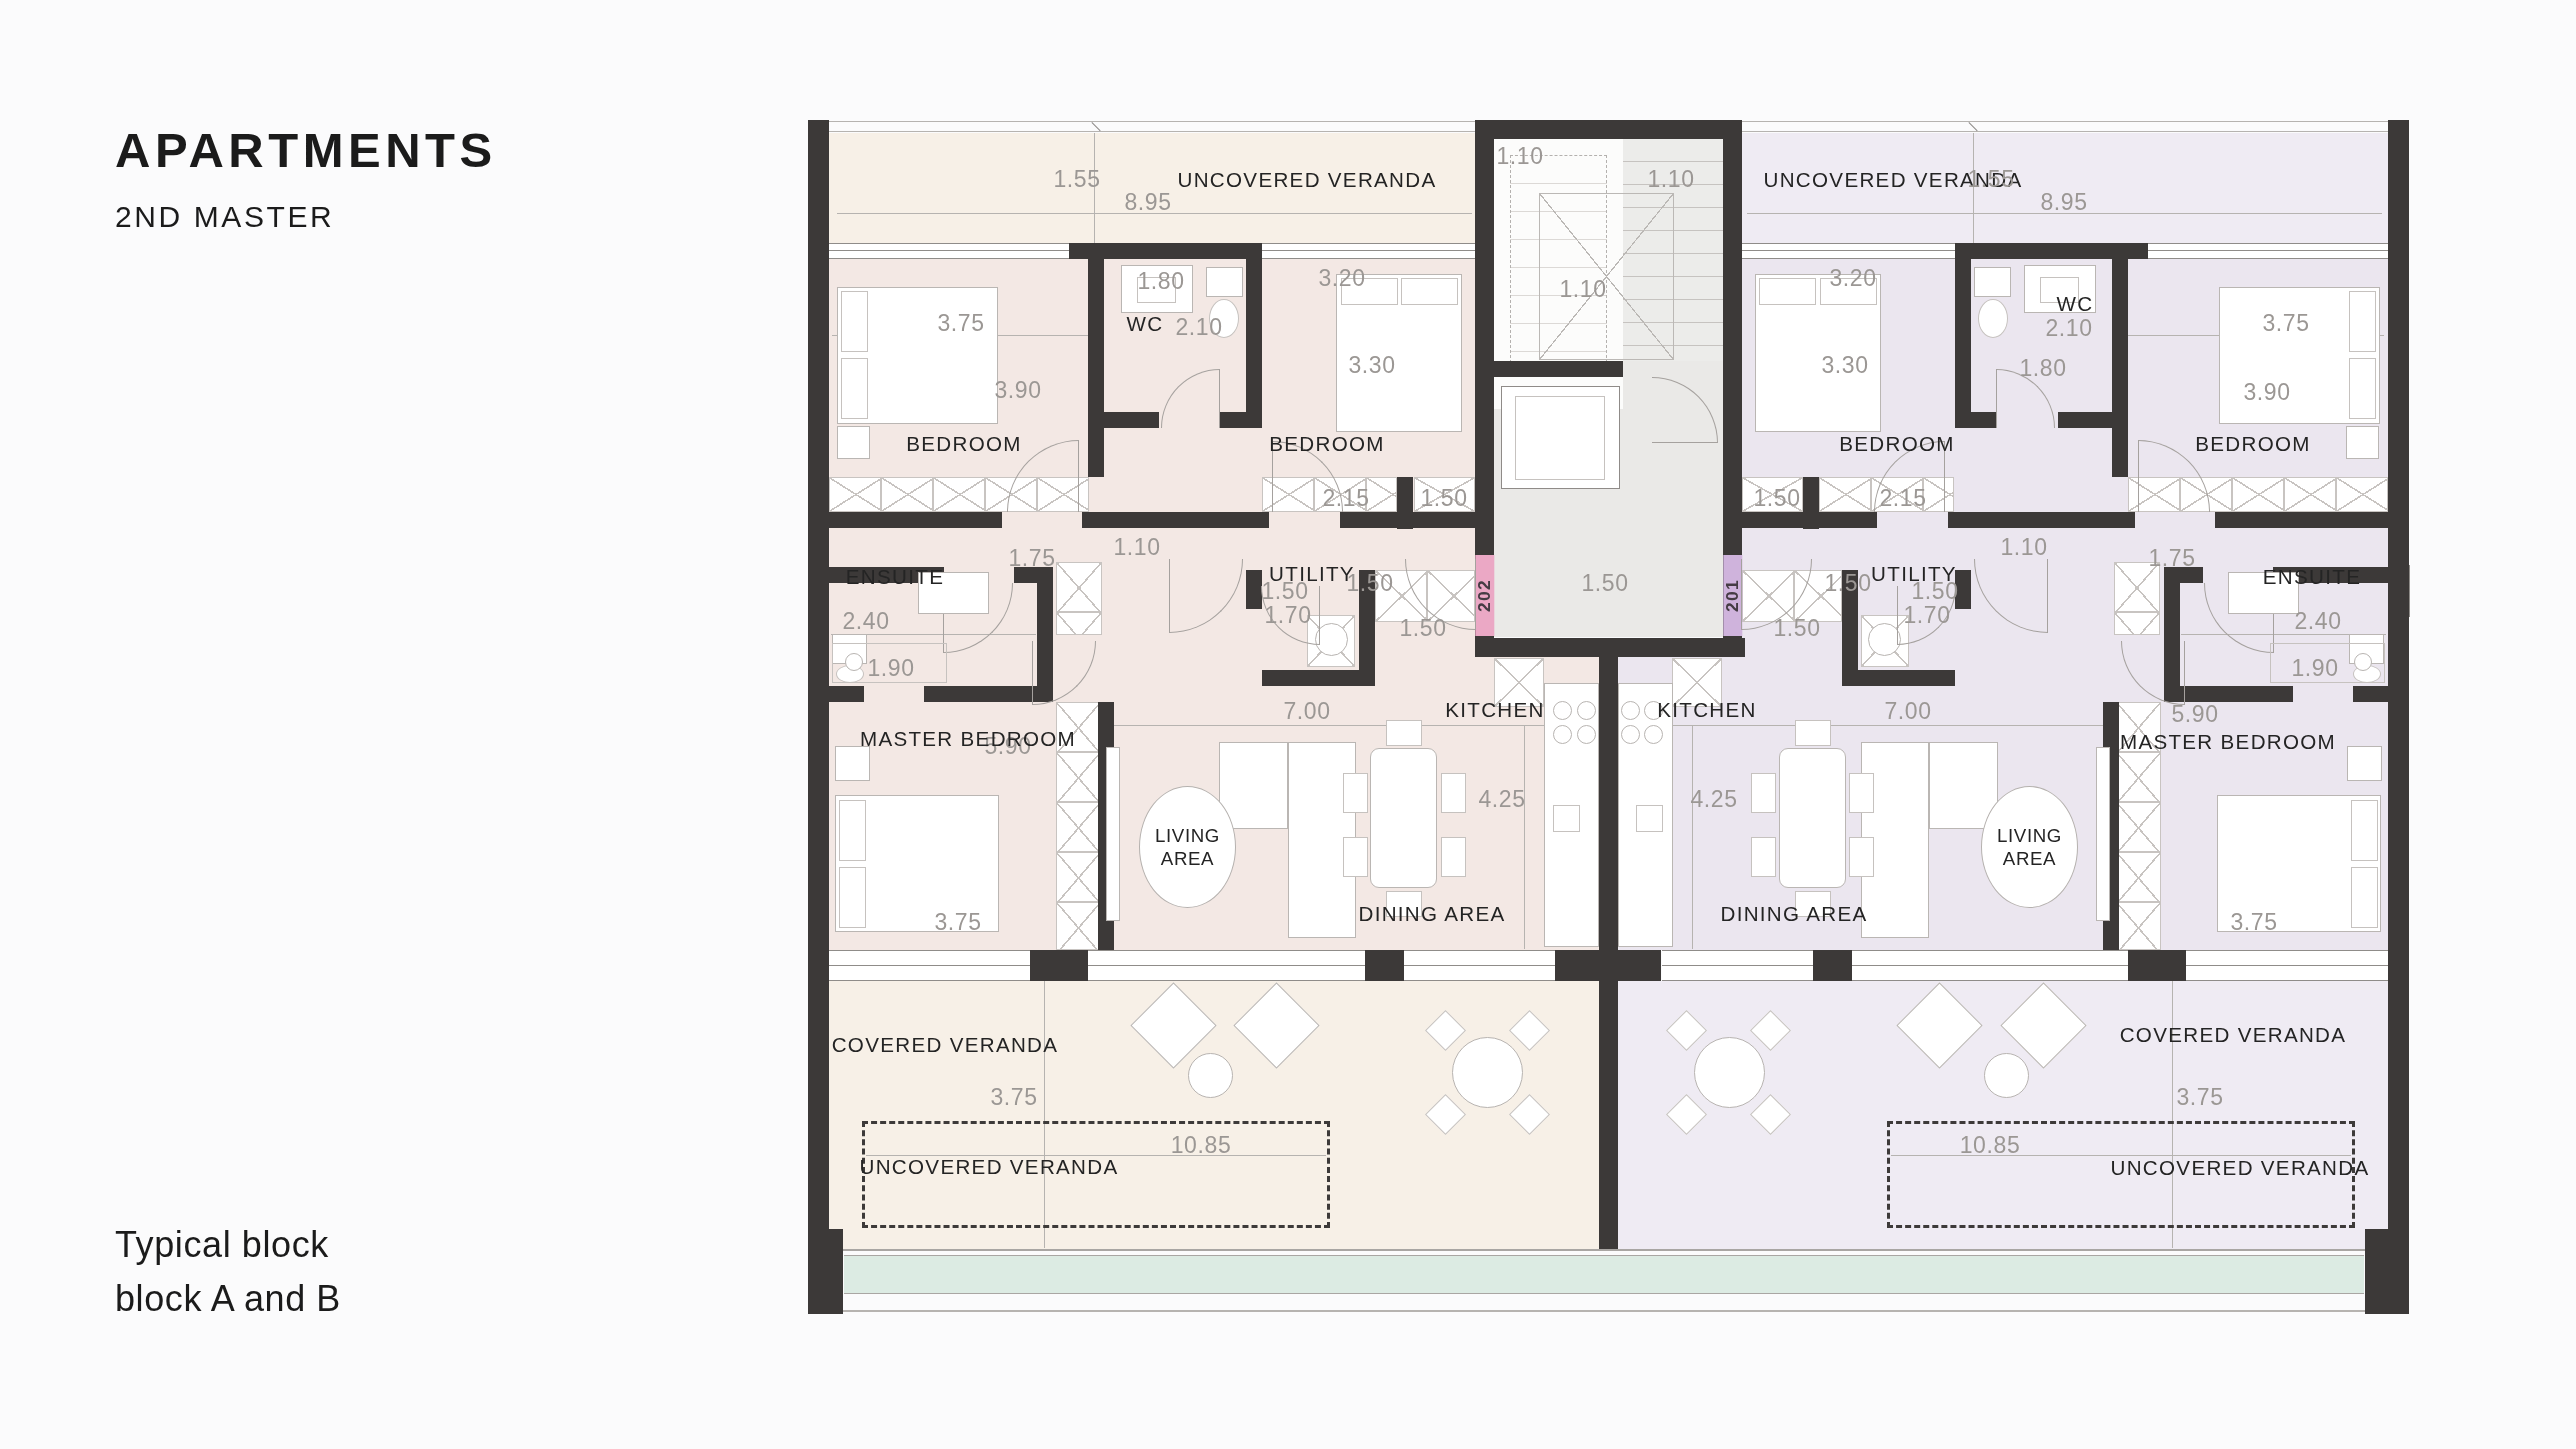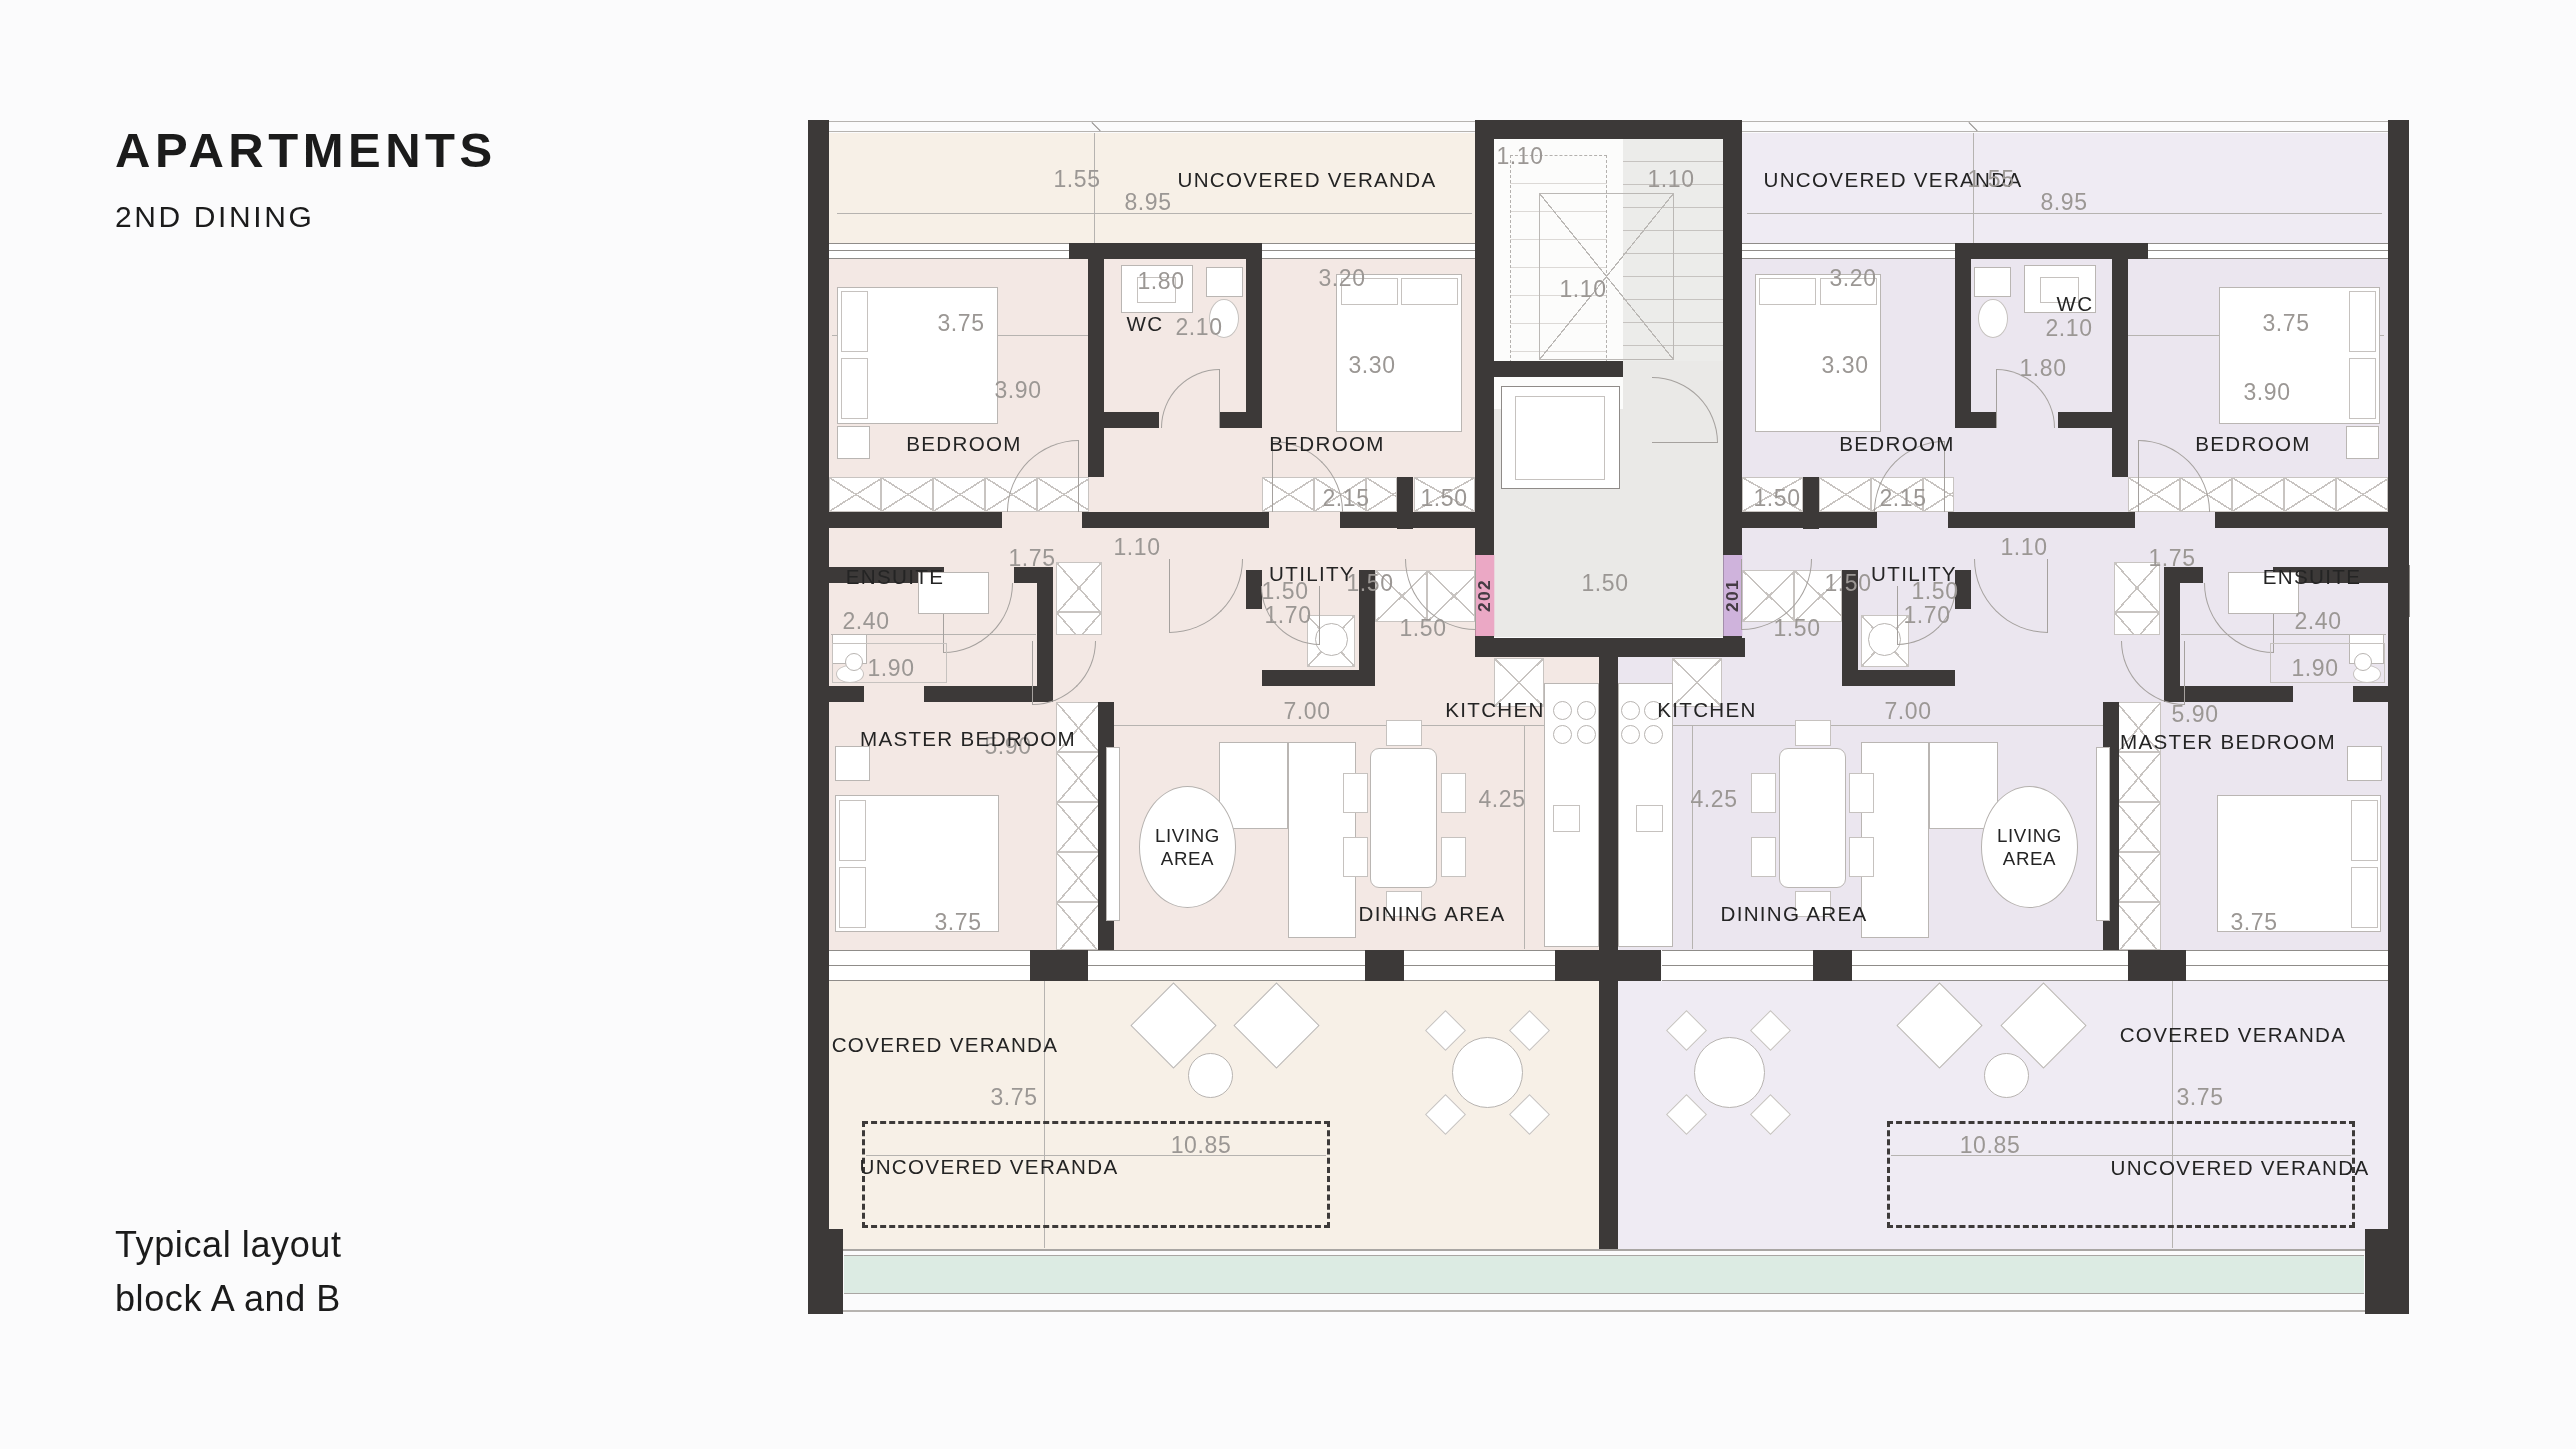--- a/index.html
+++ b/index.html
@@ -47,22 +47,22 @@
                        linear-gradient(to bottom right,transparent calc(50% - 0.6px),#bbb8b5 calc(50% - 0.6px) calc(50% + 0.6px),transparent calc(50% + 0.6px));}
   .dashedbox{position:absolute;border:3.9px dashed #3d3a39;box-sizing:border-box;}
   .ell{position:absolute;border-radius:50%;background:#fff;border:1.3px solid #b5b1ae;display:flex;flex-direction:column;align-items:center;justify-content:center;color:#242424;font-size:18.7px;letter-spacing:0.6px;line-height:1.25;box-sizing:border-box;}
   .tag{position:absolute;writing-mode:vertical-rl;transform:rotate(180deg);display:flex;align-items:center;justify-content:center;font-size:17.4px;font-weight:700;letter-spacing:1.3px;color:#453c44;}
   .title{position:absolute;color:#1b1b1b;}
 </style>
 </head>
 <body>
 
 <div class="title" style="left:115px;top:122px;font-size:49px;font-weight:600;letter-spacing:4.5px;">APARTMENTS</div>
-<div class="title" style="left:115px;top:200px;font-size:30px;font-weight:500;letter-spacing:2.6px;">2ND DINING</div>
-<div class="title" style="left:115px;top:1224px;font-size:36px;font-weight:400;letter-spacing:0.6px;">Typical layout</div>
+<div class="title" style="left:115px;top:200px;font-size:30px;font-weight:500;letter-spacing:2.6px;">2ND MASTER</div>
+<div class="title" style="left:115px;top:1224px;font-size:36px;font-weight:400;letter-spacing:0.6px;">Typical block</div>
 <div class="title" style="left:115px;top:1278px;font-size:36px;font-weight:400;letter-spacing:0.6px;">block A and B</div>
 
 <div class="fill" style="left:829px;top:133px;width:646px;height:111px;background:#f7f0e7;"></div>
 <div class="fill" style="left:1742px;top:133px;width:646px;height:111px;background:#efebf3;"></div>
 <div class="fill" style="left:829px;top:259px;width:646px;height:691px;background:#f3e8e4;"></div>
 <div class="fill" style="left:1742px;top:259px;width:646px;height:691px;background:#ebe6ef;"></div>
 <div class="fill" style="left:1475px;top:657px;width:124px;height:293px;background:#f3e8e4;"></div>
 <div class="fill" style="left:1618px;top:657px;width:124px;height:293px;background:#ebe6ef;"></div>
 <div class="fill" style="left:1494px;top:139px;width:229px;height:498px;background:#eae9e7;"></div>
 <div class="fill" style="left:829px;top:981px;width:770px;height:269px;background:#f7f0e7;"></div>

